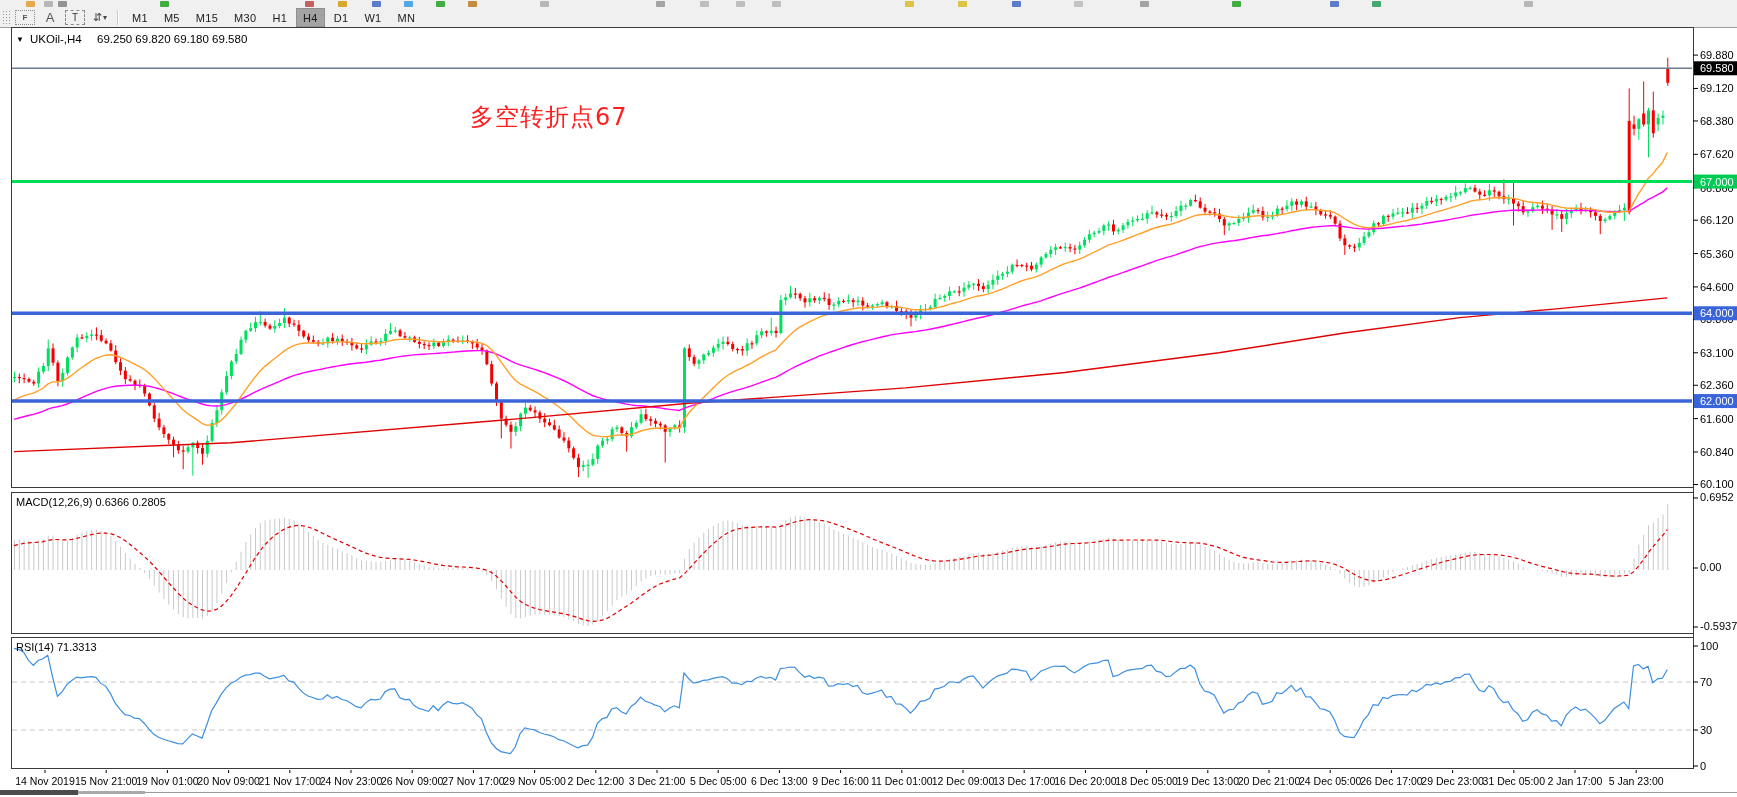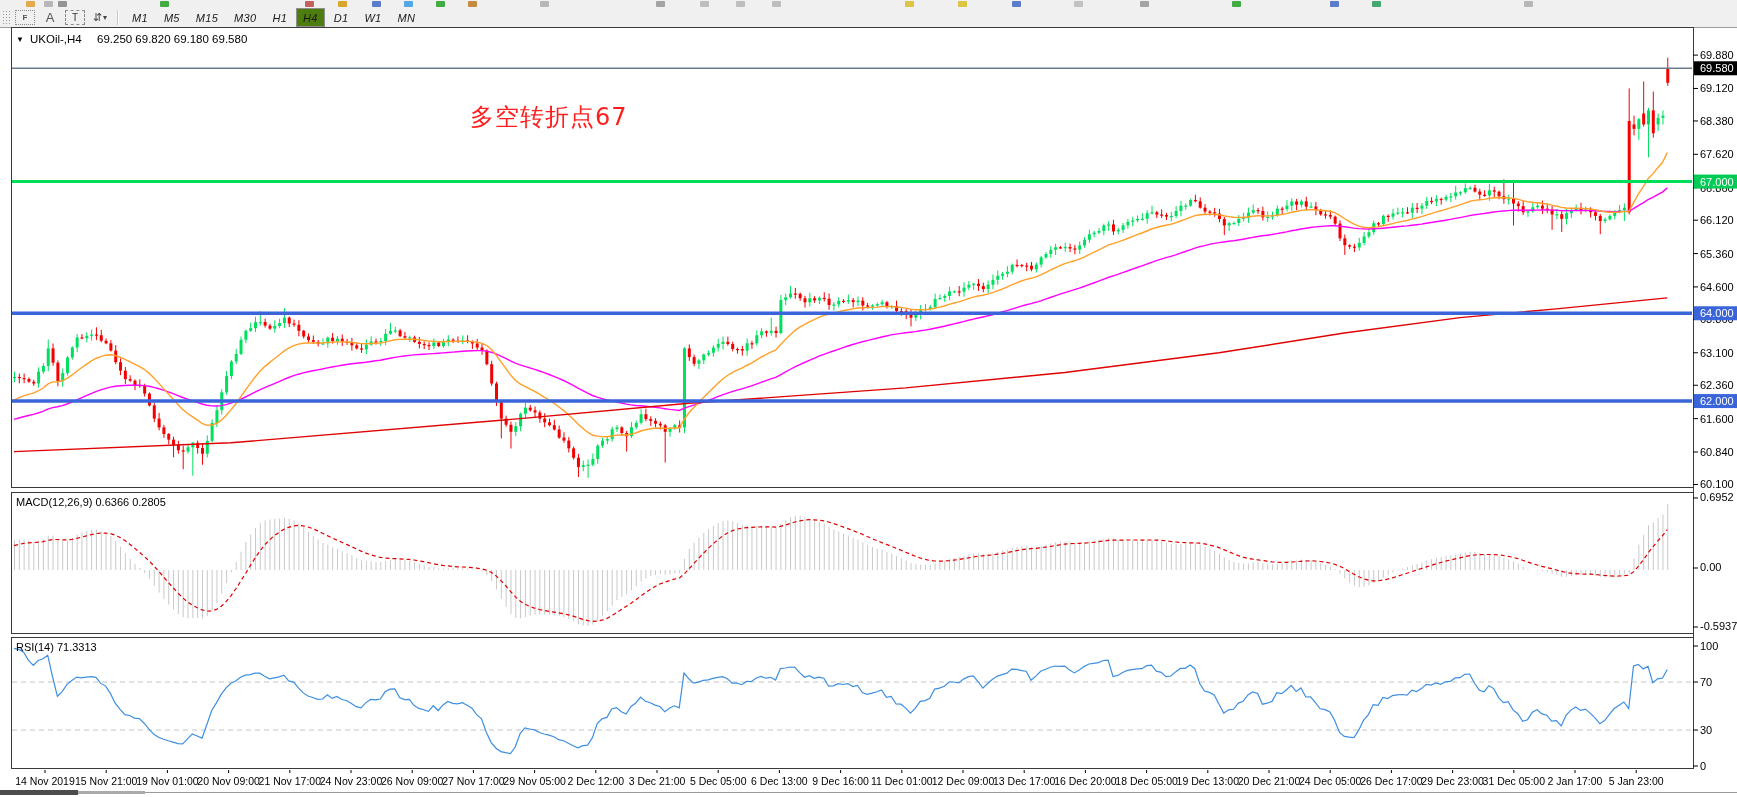--- a/index.html
+++ b/index.html
@@ -15,22 +15,22 @@
   .drag-handle{width:10px;height:15px;margin-left:2px;
      background-image:radial-gradient(#9a9a9a 35%,transparent 40%);background-size:3px 3px;}
   .tbicon{display:inline-flex;align-items:center;justify-content:center;height:16px;min-width:18px;
           margin:0 3px;font-size:11px;color:#333;cursor:default;}
   .tbicon.boxF{border:1px dotted #8a8a8a;width:14px;height:13px;font-size:8px;font-weight:bold;color:#555;}
   .tbicon.boxT{border:1px dashed #8a8a8a;width:14px;height:13px;font-size:10px;}
   .caret{font-size:8px;color:#444;margin-left:1px;}
   .tbsep{width:1px;height:15px;background:#c8c8c8;border-right:1px solid #fff;margin:0 5px;}
   .tfbtn{display:inline-flex;align-items:center;justify-content:center;height:17px;
          padding:0 6px;margin:0 1px;font-size:11px;color:#1a1a1a;border:1px solid transparent;
-         background:transparent;cursor:default;letter-spacing:.3px;font-style:italic;}
-  .tfbtn.active{background:#4d7c0f;border:1px solid #8f8f8f;}
+         background:transparent;cursor:default;letter-spacing:.3px;}
+  .tfbtn.active{background:#a3a3a3;border:1px solid #8f8f8f;}
   
   #chartsvg{position:absolute;left:0;top:27px;}
   
   #annotation{position:absolute;left:470px;top:101px;color:#ff1e1e;font-size:24px;
      font-family:"DejaVu Sans","Liberation Sans",sans-serif;letter-spacing:1px;font-weight:500;}
   
   #scroll-strip{position:absolute;left:0;top:790px;width:1737px;height:7px;background:#fff;}
   #scroll-line{position:absolute;left:0;top:2px;width:1737px;height:1px;background:#9a9a9a;}
   #scroll-thumb{position:absolute;left:0;top:0;width:78px;height:5px;background:#4c4c4c;}
   #scroll-thumb2{position:absolute;left:78px;top:1px;width:67px;height:3px;background:#aaa;}

